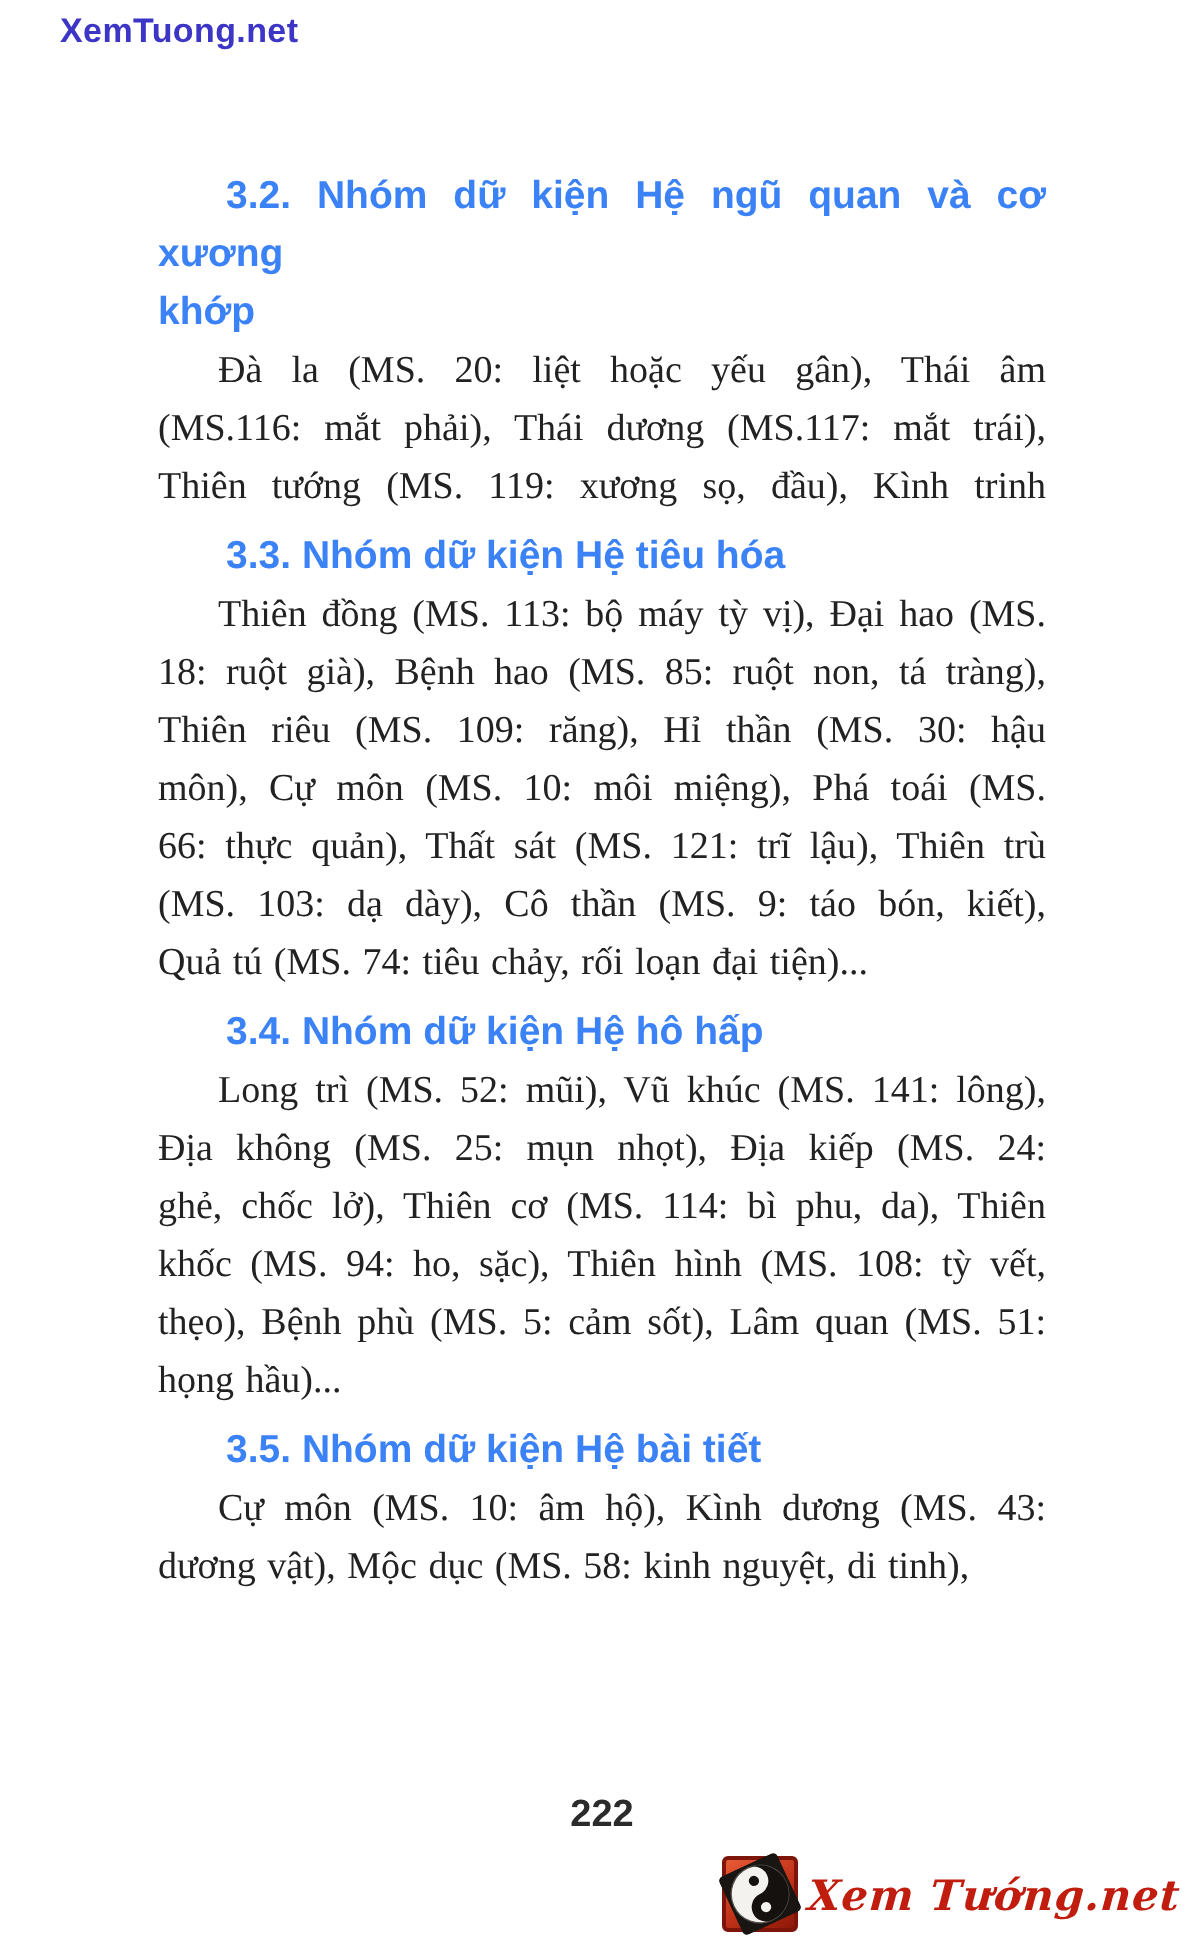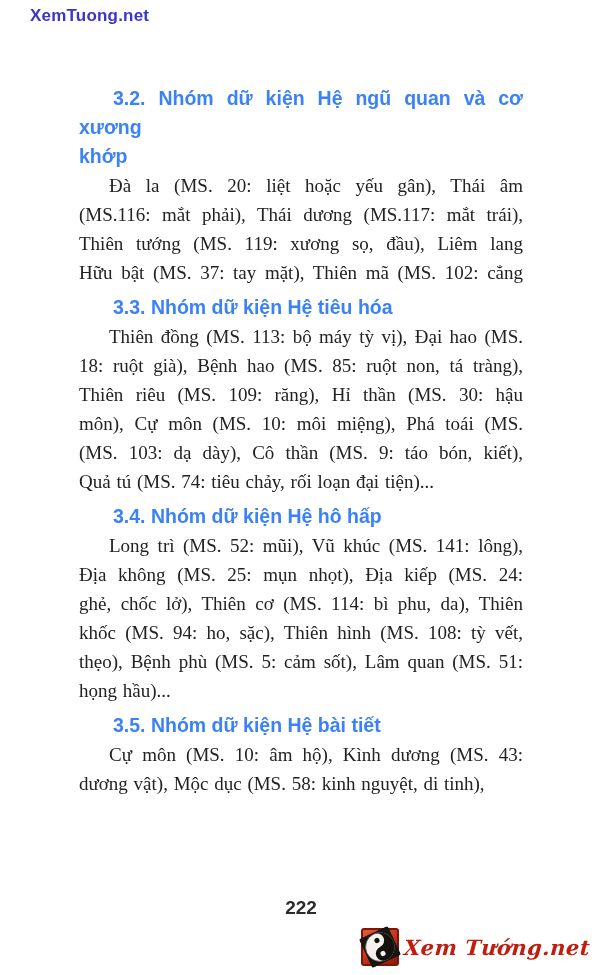--- a/index.html
+++ b/index.html
@@ -96,31 +96,31 @@
 
 <div class="top-watermark">XemTuong.net</div>
 
 <div class="content" id="content">
     <section>
       <div class="h-line h-first h-just">3.2. Nhóm dữ kiện Hệ ngũ quan và cơ xương</div>
       <div class="h-line">khớp</div>
       <div class="para">
         <div class="line first">Đà la (MS. 20: liệt hoặc yếu gân), Thái âm</div>
         <div class="line">(MS.116: mắt phải), Thái dương (MS.117: mắt trái),</div>
-        <div class="line">Thiên tướng (MS. 119: xương sọ, đầu), Liêm lang</div>
-        <div class="line">Hữu bật (MS. 37: tay mặt), Thiên mã (MS. 102: cẳng</div>
+        <div class="line">Thiên tướng (MS. 119: xương sọ, đầu), Kình trinh</div>
       </div>
     </section>
     <section>
       <div class="h-line h-first">3.3. Nhóm dữ kiện Hệ tiêu hóa</div>
       <div class="para">
         <div class="line first">Thiên đồng (MS. 113: bộ máy tỳ vị), Đại hao (MS.</div>
         <div class="line">18: ruột già), Bệnh hao (MS. 85: ruột non, tá tràng),</div>
         <div class="line">Thiên riêu (MS. 109: răng), Hỉ thần (MS. 30: hậu</div>
         <div class="line">môn), Cự môn (MS. 10: môi miệng), Phá toái (MS.</div>
+        <div class="line">66: thực quản), Thất sát (MS. 121: trĩ lậu), Thiên trù</div>
         <div class="line">(MS. 103: dạ dày), Cô thần (MS. 9: táo bón, kiết),</div>
         <div class="line last">Quả tú (MS. 74: tiêu chảy, rối loạn đại tiện)...</div>
       </div>
     </section>
     <section>
       <div class="h-line h-first">3.4. Nhóm dữ kiện Hệ hô hấp</div>
       <div class="para">
         <div class="line first">Long trì (MS. 52: mũi), Vũ khúc (MS. 141: lông),</div>
         <div class="line">Địa không (MS. 25: mụn nhọt), Địa kiếp (MS. 24:</div>
         <div class="line">ghẻ, chốc lở), Thiên cơ (MS. 114: bì phu, da), Thiên</div>

